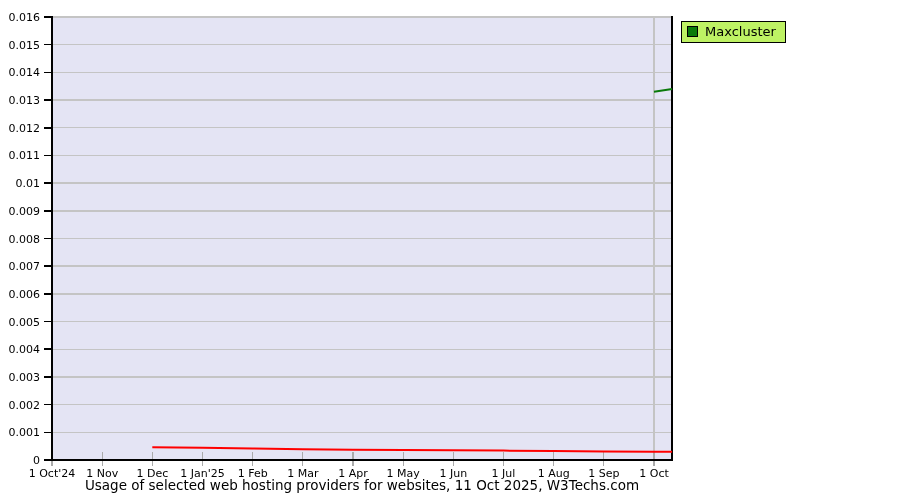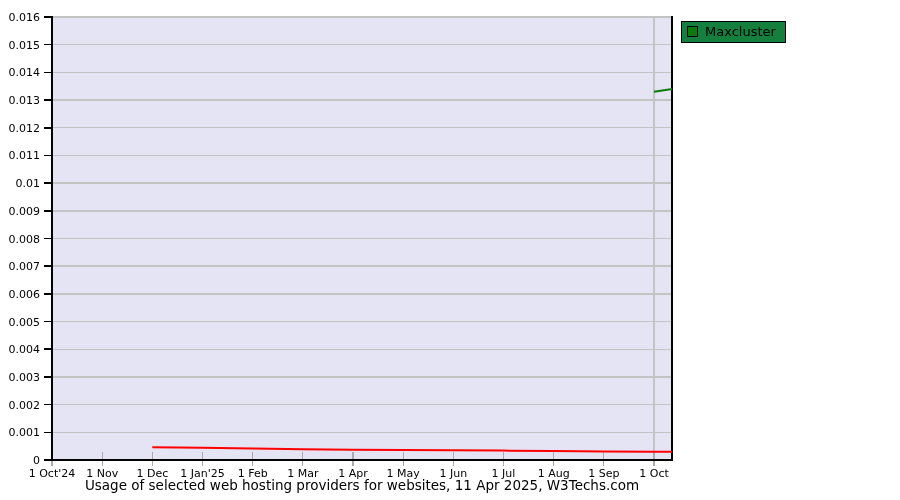--- a/index.html
+++ b/index.html
@@ -18,21 +18,21 @@
   }
   svg#plot-svg {
     position: absolute;
     left: 0;
     top: 0;
   }
   .legend {
     position: absolute;
     left: 681px;
     top: 21px;
-    background: #15803d;
+    background: #bef264;
     border: 1px solid #000000;
     padding: 2px 9px 3px 5px;
     font-size: 13px;
     line-height: 15px;
     white-space: nowrap;
   }
   .legend-row {
     display: flex;
     align-items: center;
   }
@@ -142,14 +142,14 @@
       <text x="553.6666666666667" y="477" text-anchor="middle" font-size="11px" fill="#000000">1 Aug</text>
       <text x="603.8333333333334" y="477" text-anchor="middle" font-size="11px" fill="#000000">1 Sep</text>
       <text x="654" y="477" text-anchor="middle" font-size="11px" fill="#000000">1 Oct</text>
     </svg>
   <div class="legend" id="legend">
       <div class="legend-row">
         <span class="legend-swatch" style="background: rgb(10, 122, 10);"></span>
         <span>Maxcluster</span>
       </div>
     </div>
-  <div class="chart-title">Usage of selected web hosting providers for websites, 11 Apr 2025, W3Techs.com</div>
+  <div class="chart-title">Usage of selected web hosting providers for websites, 11 Oct 2025, W3Techs.com</div>
 </div>
 
 </body></html>

